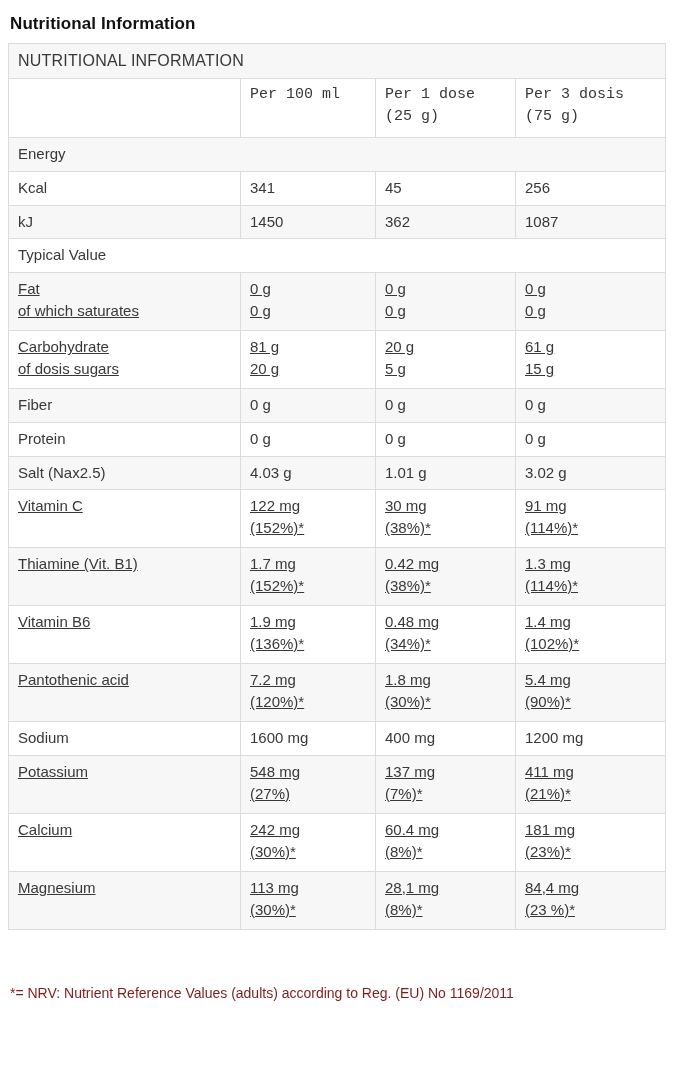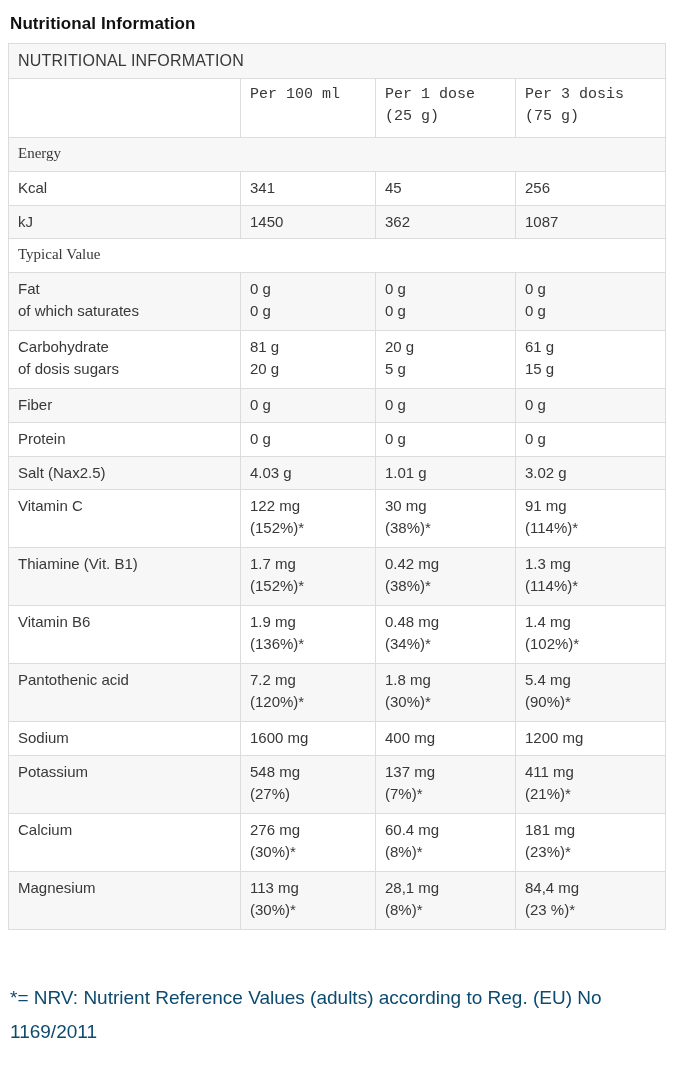--- a/index.html
+++ b/index.html
@@ -43,26 +43,26 @@
   table.nutri tr:nth-child(even) td { background: #ffffff; }
   td.tbl-title {
     font-size: 16px;
     letter-spacing: 0.2px;
     padding-top: 6px;
     padding-bottom: 7px;
   }
   td.colhead { min-height: 58px; }
   tr.colhead-row td { height: 59px; font-family: Liberation Mono, monospace; }
   tr.single td { height: 33px; }
-  tr.double td { height: 58px; }
-  tr.section td { height: 32px; font-family: Liberation Serif, serif; }
+  tr.double td { height: 58px; text-decoration: underline; }
+  tr.section td { height: 32px; }
   .footnotes {
     margin: 51px 0 0 10px;
-    font-size: 19px;
-    color: #0c4a6e;
+    font-size: 14px;
+    color: #7f1d1d;
     line-height: 1.8;
   }
   .footnote { white-space: pre-line; }
 </style>
 </head>
 <body>
 
 <div class="page">
 
   <div class="page-title">Nutritional Information</div>
@@ -204,21 +204,21 @@
         <td>548 mg
 (27%)</td>
         <td>137 mg
 (7%)*</td>
         <td>411 mg
 (21%)*</td>
       </tr>
 
       <tr class="double">
         <td>Calcium</td>
-        <td>276 mg
+        <td>242 mg
 (30%)*</td>
         <td>60.4 mg
 (8%)*</td>
         <td>181 mg
 (23%)*</td>
       </tr>
 
       <tr class="double">
         <td>Magnesium</td>
         <td>113 mg

